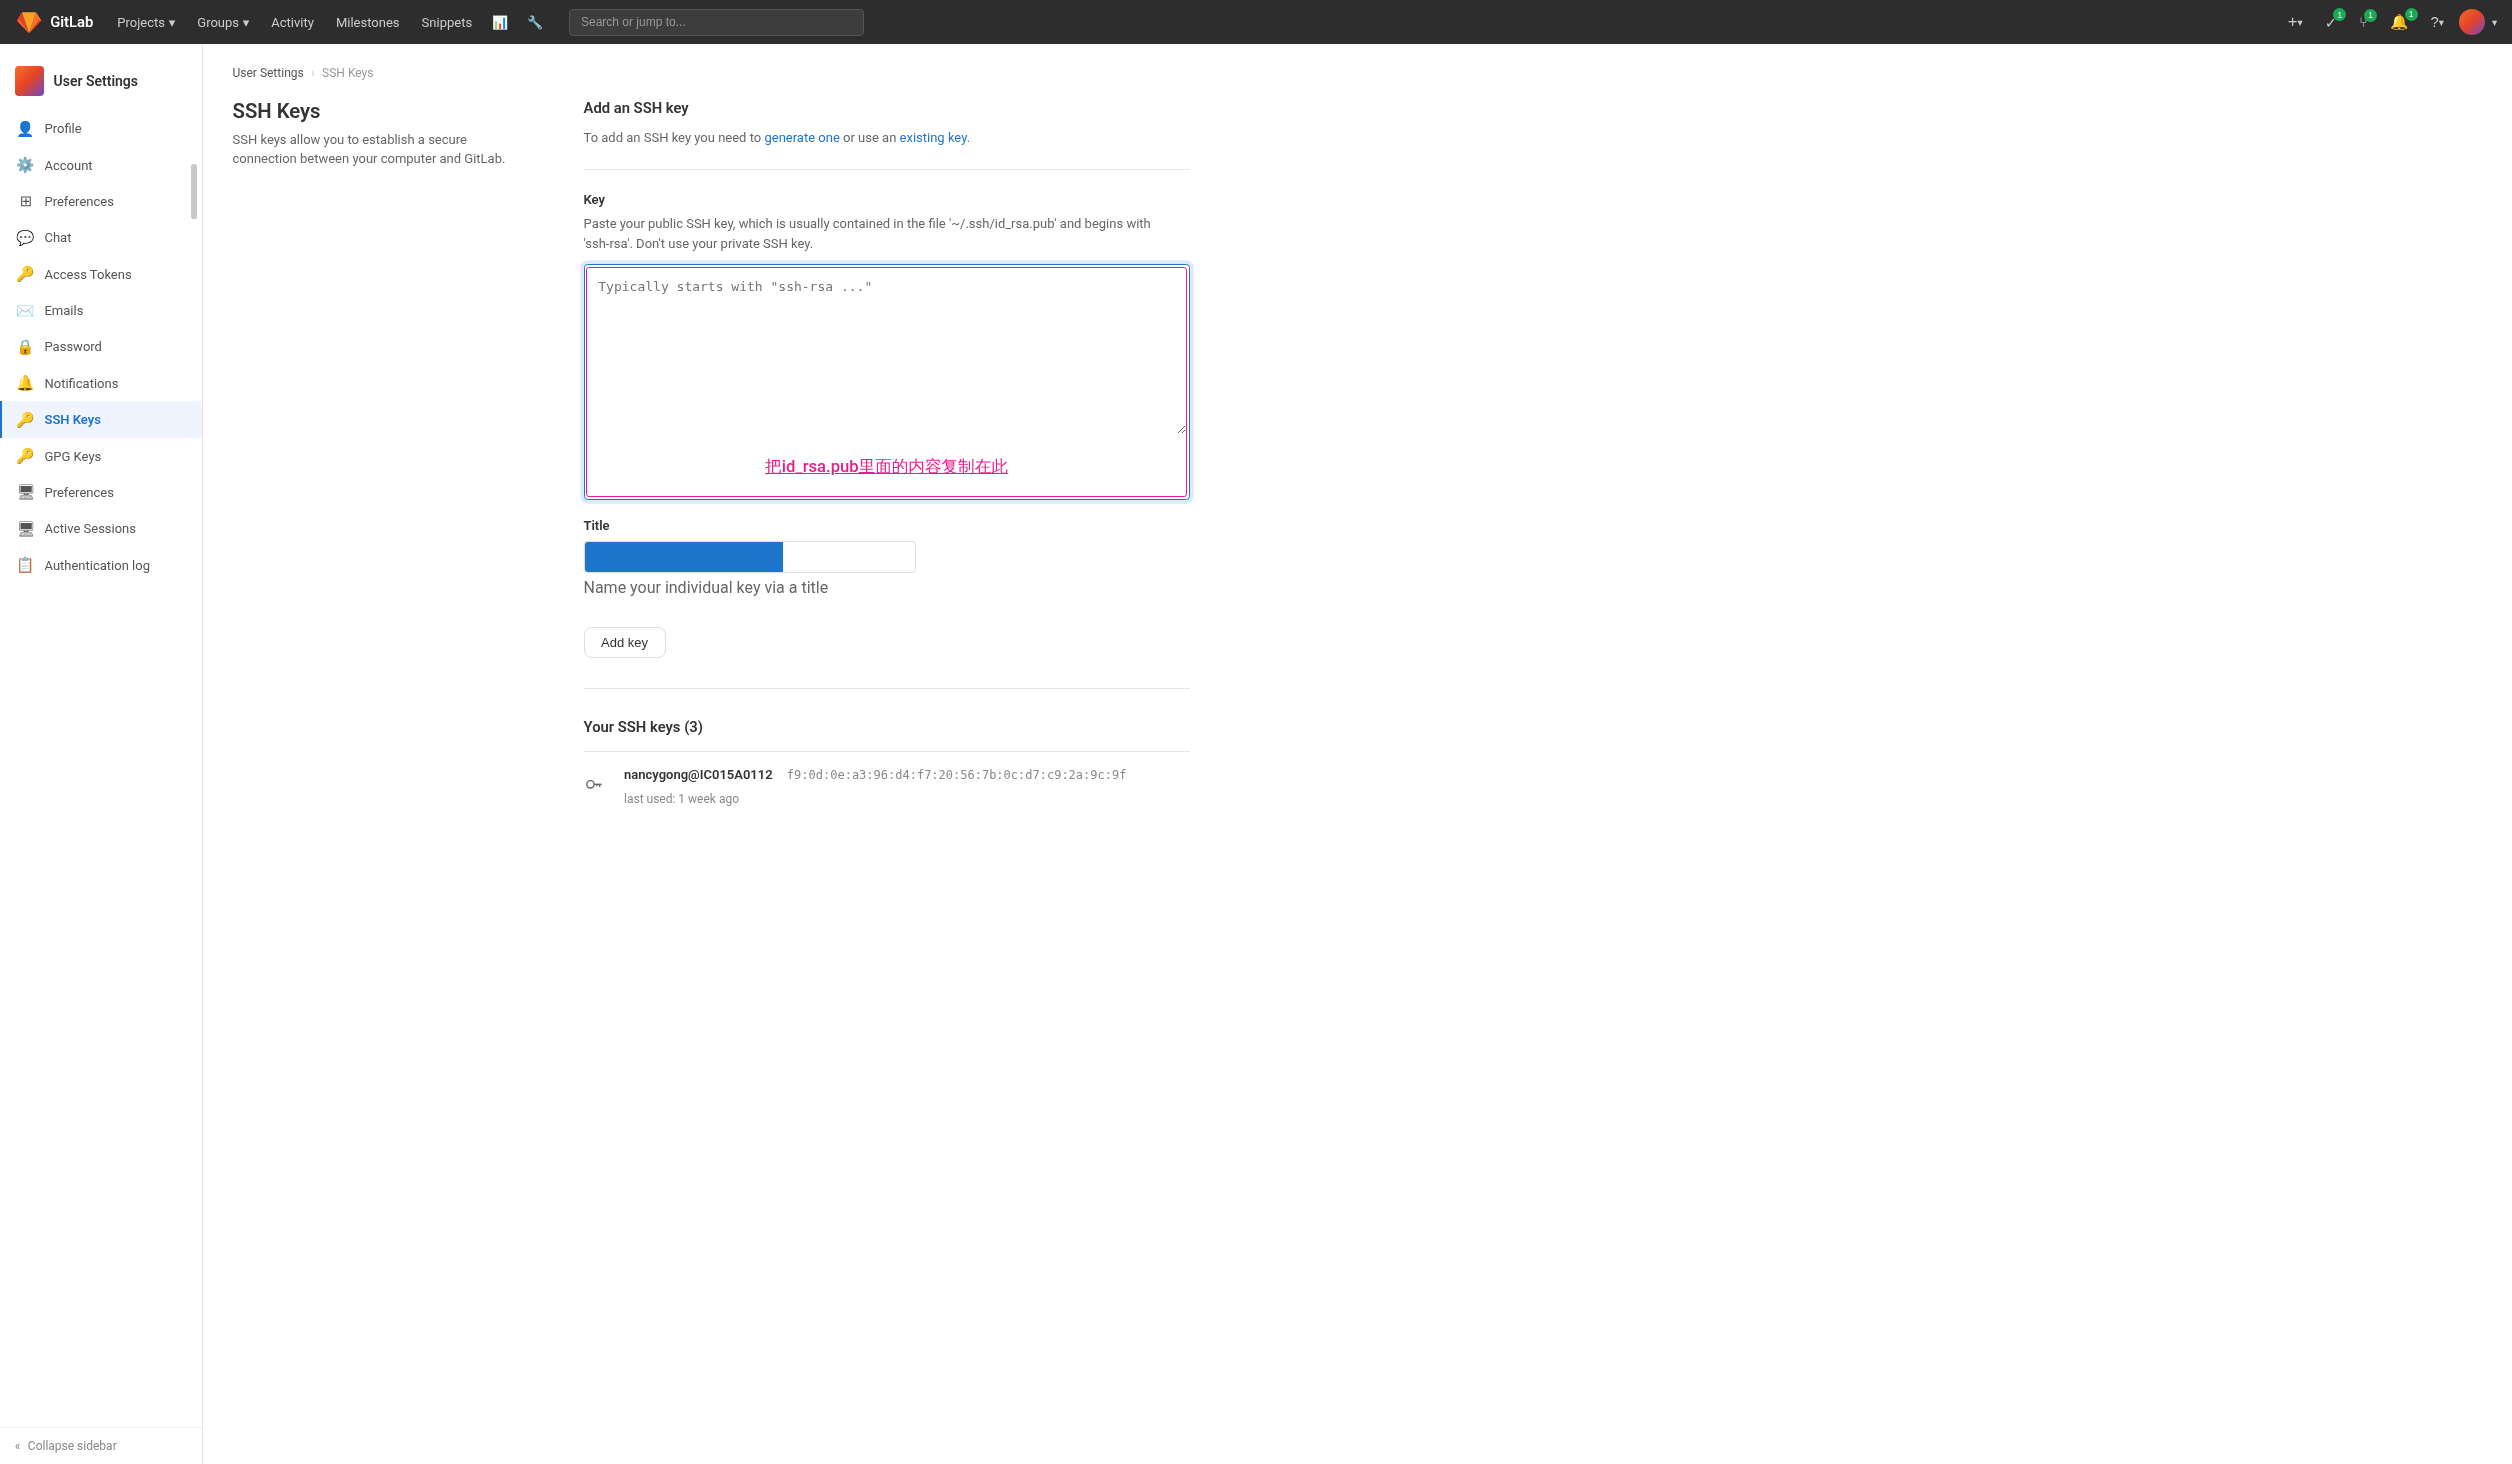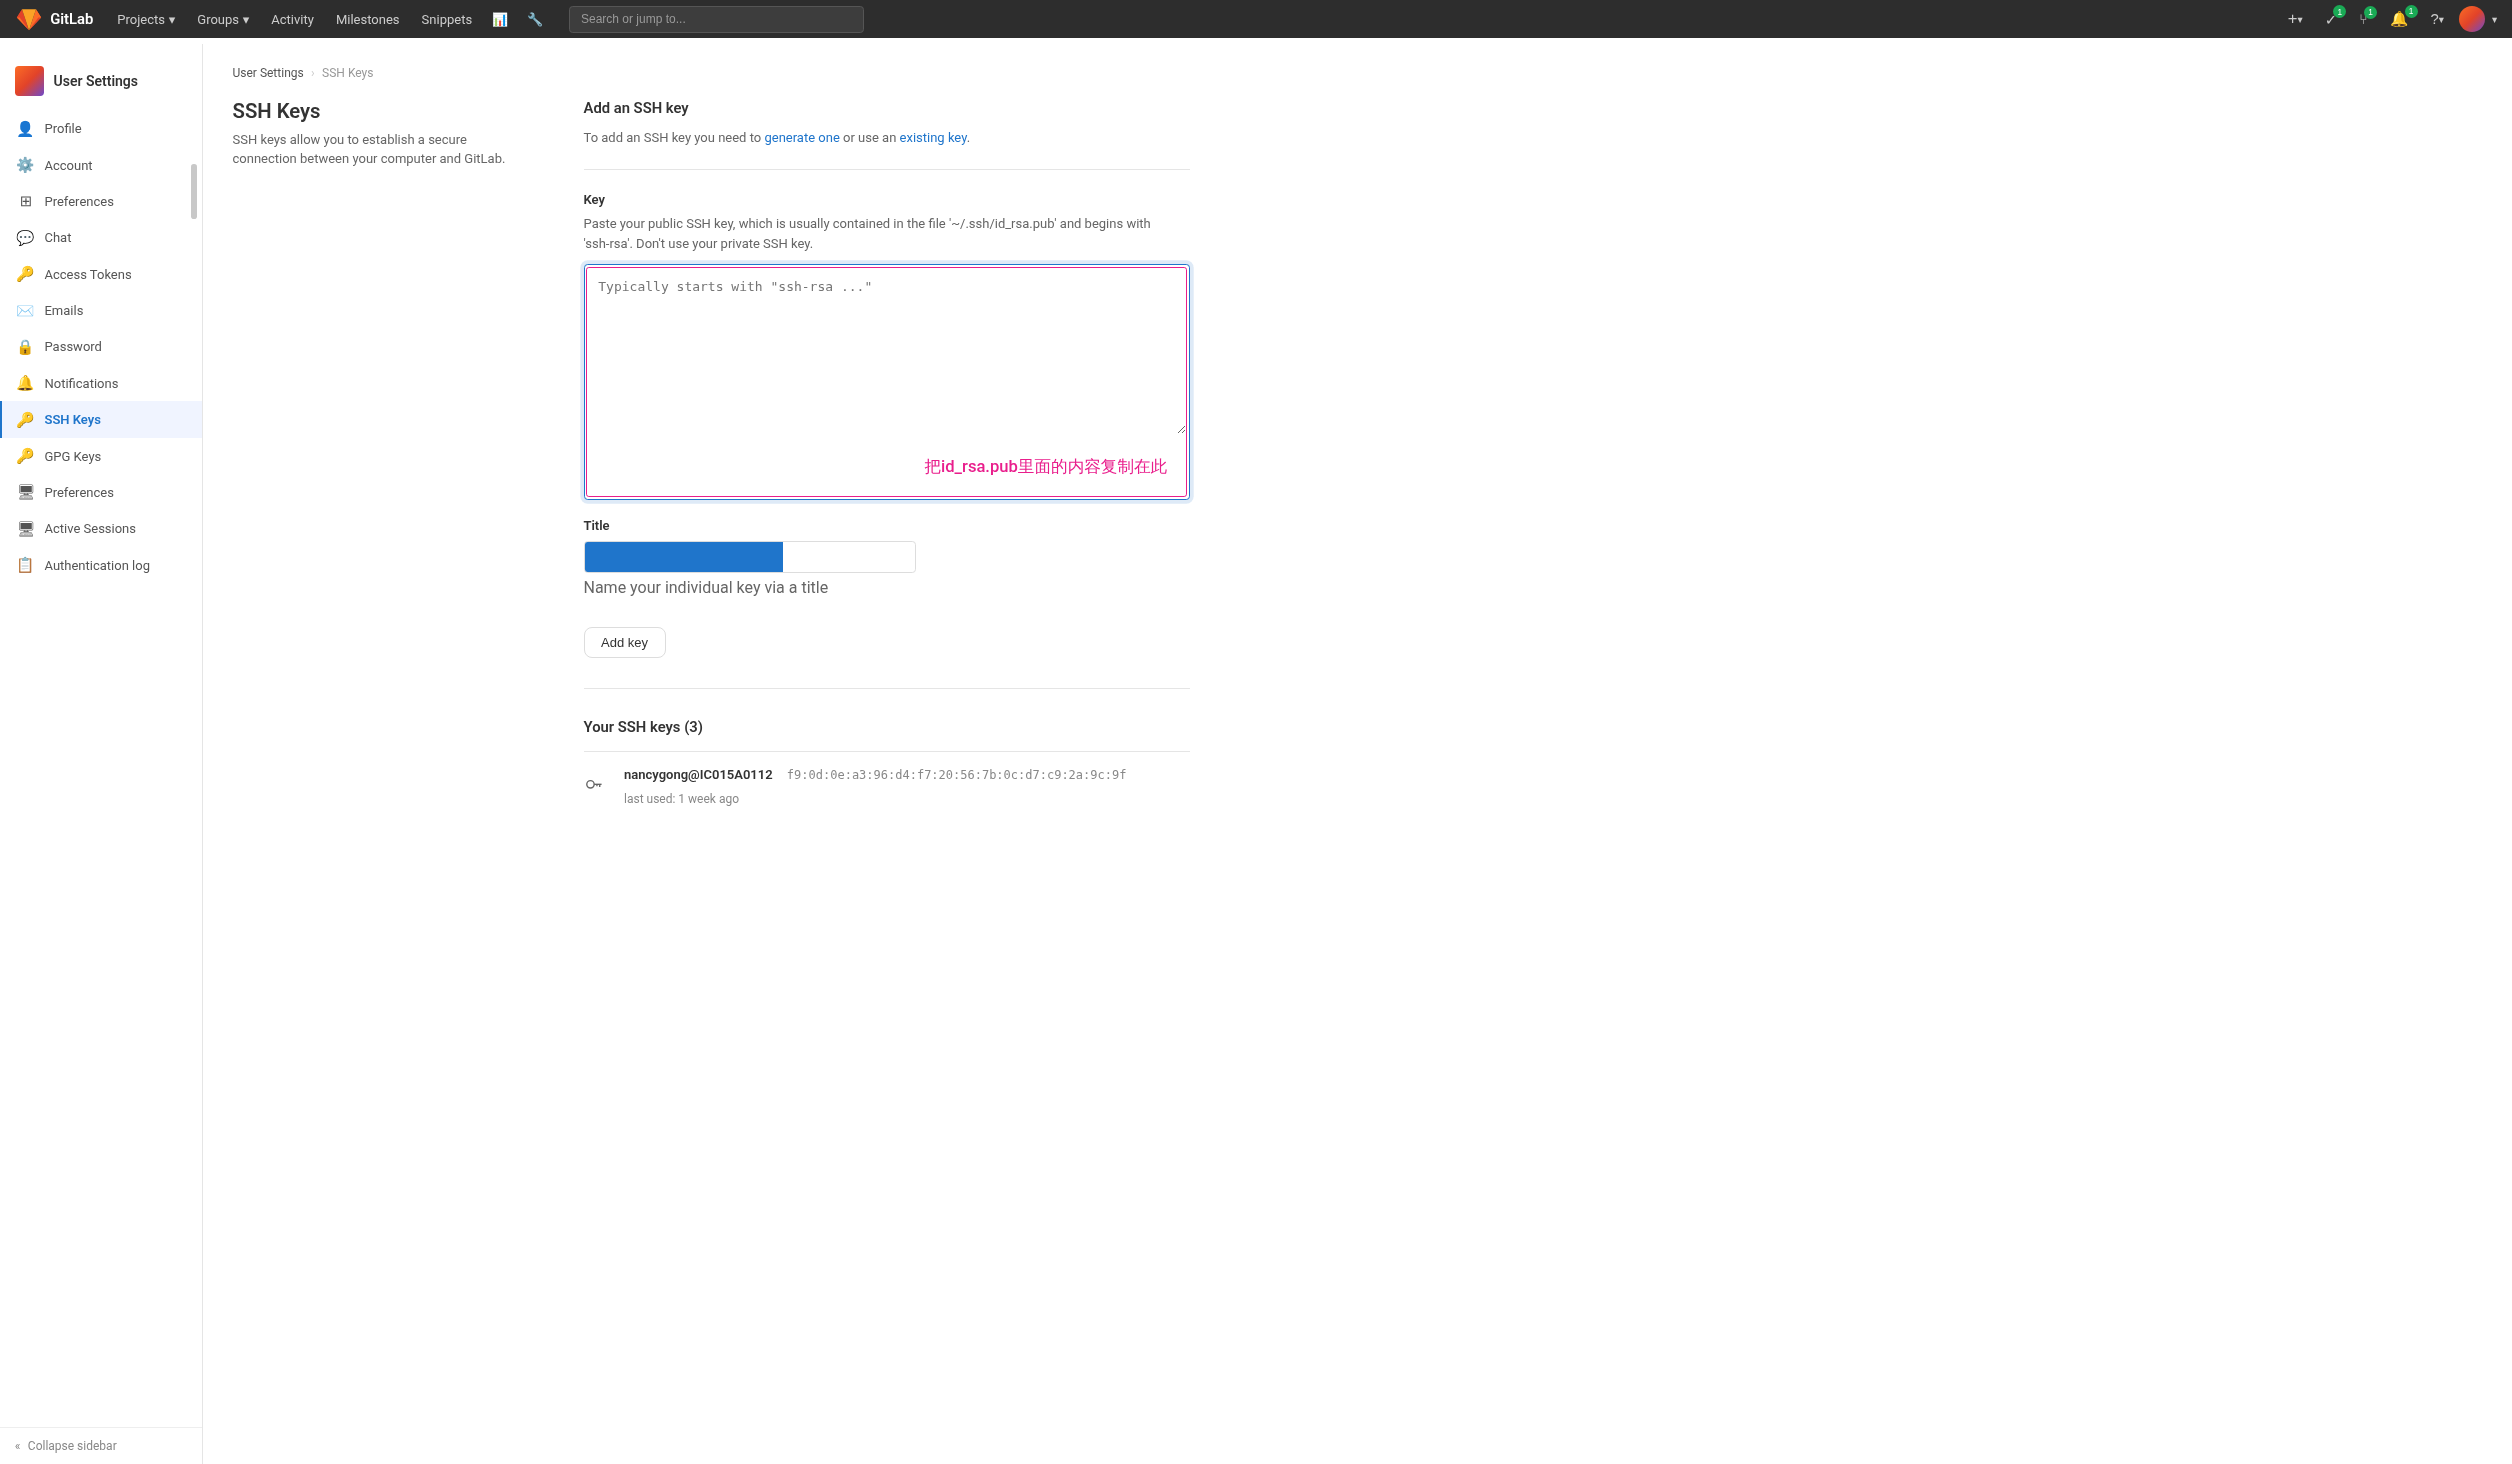--- a/index.html
+++ b/index.html
@@ -1,21 +1,21 @@
 <!DOCTYPE html>
 <html style="font-size:14.8px"><head>
   <meta charset="utf-8">
   <style>
     * { box-sizing: border-box; margin: 0; padding: 0; }
     body { font-family: -apple-system, BlinkMacSystemFont, 'Segoe UI', Roboto, sans-serif; font-size: 13px; color: #333; background: #fff; }
 
     
     .topnav {
       background: #2d2d2d;
-      height: 38px;
+      height: 44px;
       display: flex;
       align-items: center;
       padding: 0 14.8px;
       gap: 7.4px;
       position: fixed;
       top: 0; left: 0; right: 0;
       z-index: 100;
     }
     .topnav-logo {
       display: flex;
@@ -299,24 +299,25 @@
       font-size: 13px;
       color: #555;
       resize: vertical;
       background: transparent;
       font-family: monospace;
     }
     .ssh-key-annotation {
       color: #e91e8c;
       font-size: 16.6px;
       font-weight: 500;
-      text-align: right;
+      text-align: center;
       padding: 18.5px;
       display: block;
       pointer-events: none;
+      text-decoration: underline;
     }
 
     
     .title-input-wrapper {
       position: relative;
     }
     .title-input {
       width: 332px;
       padding: 7.4px 11px;
       border: 0.9px solid #ddd;

